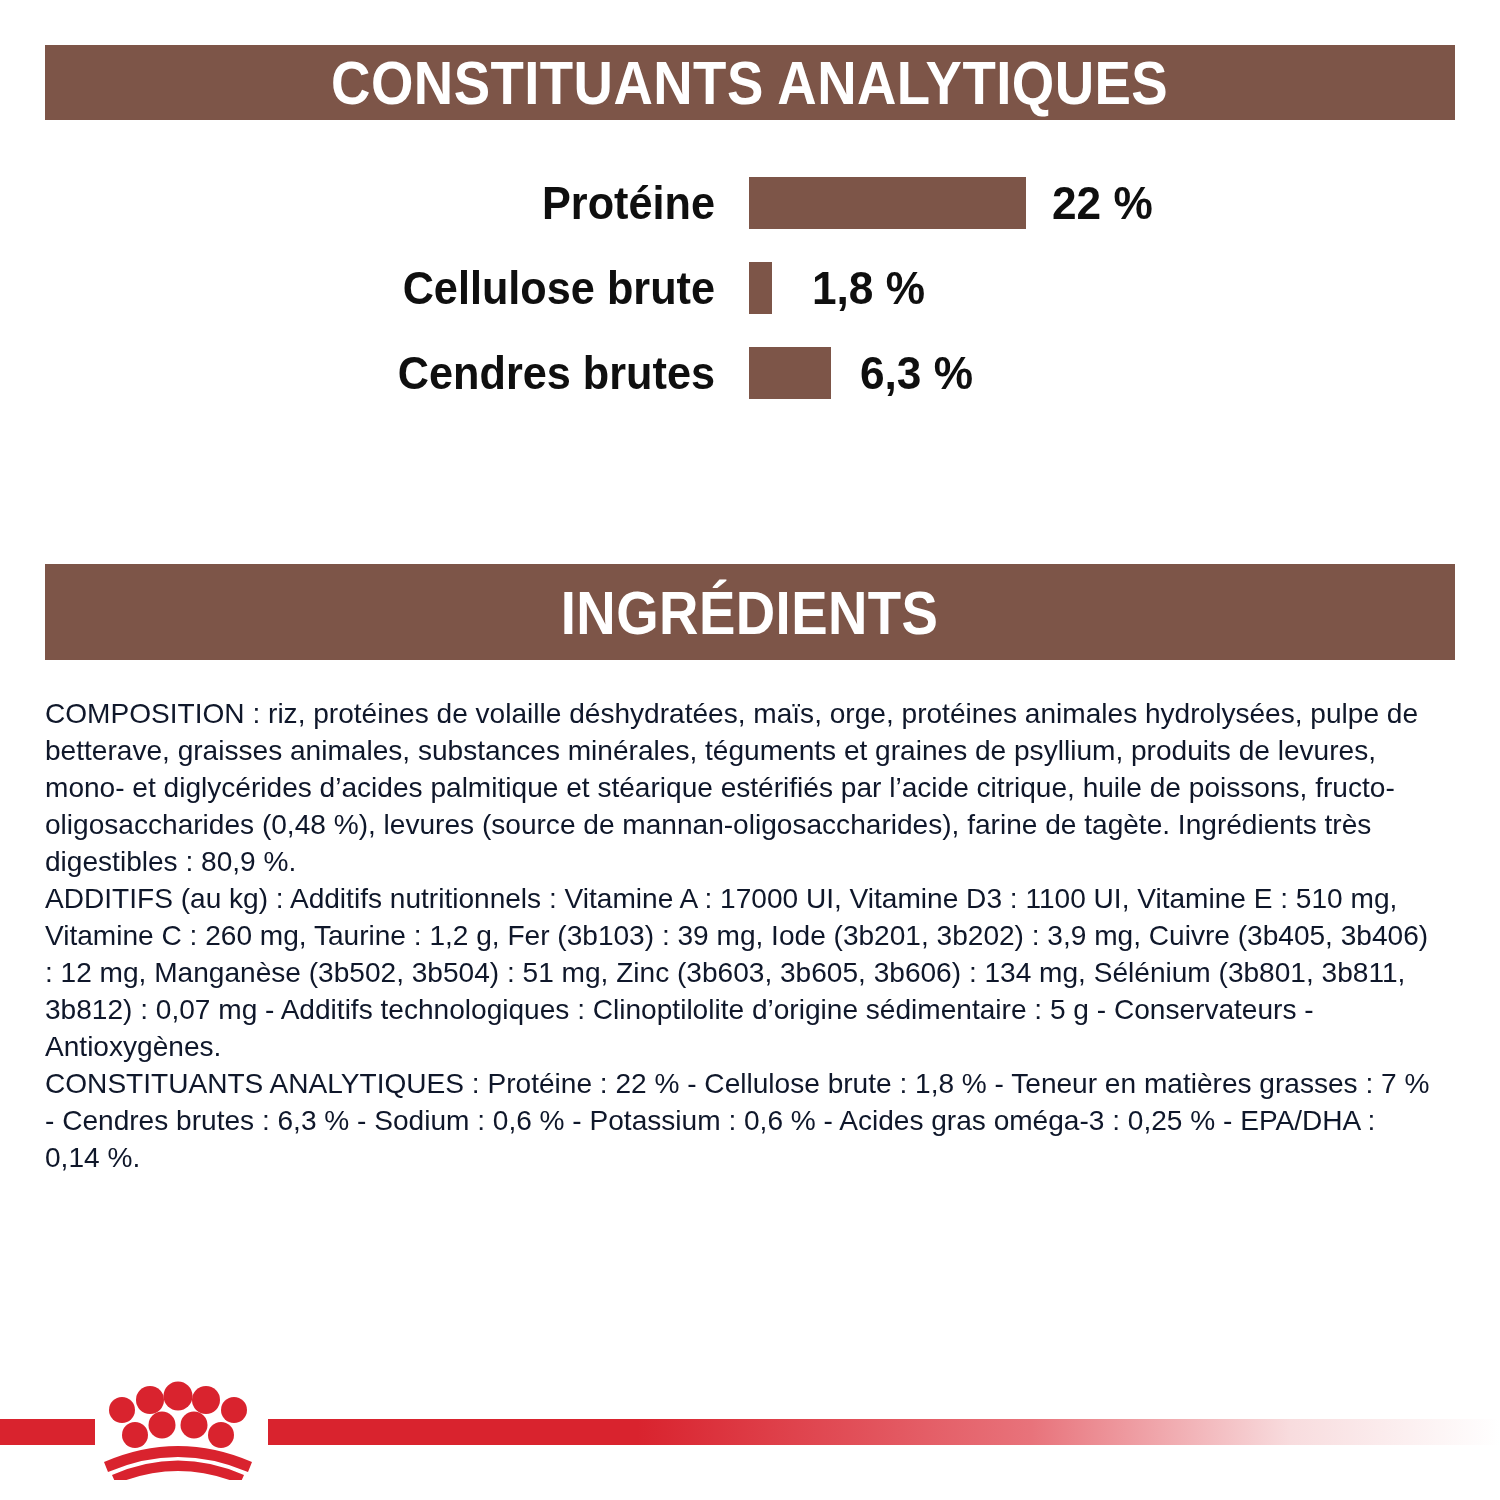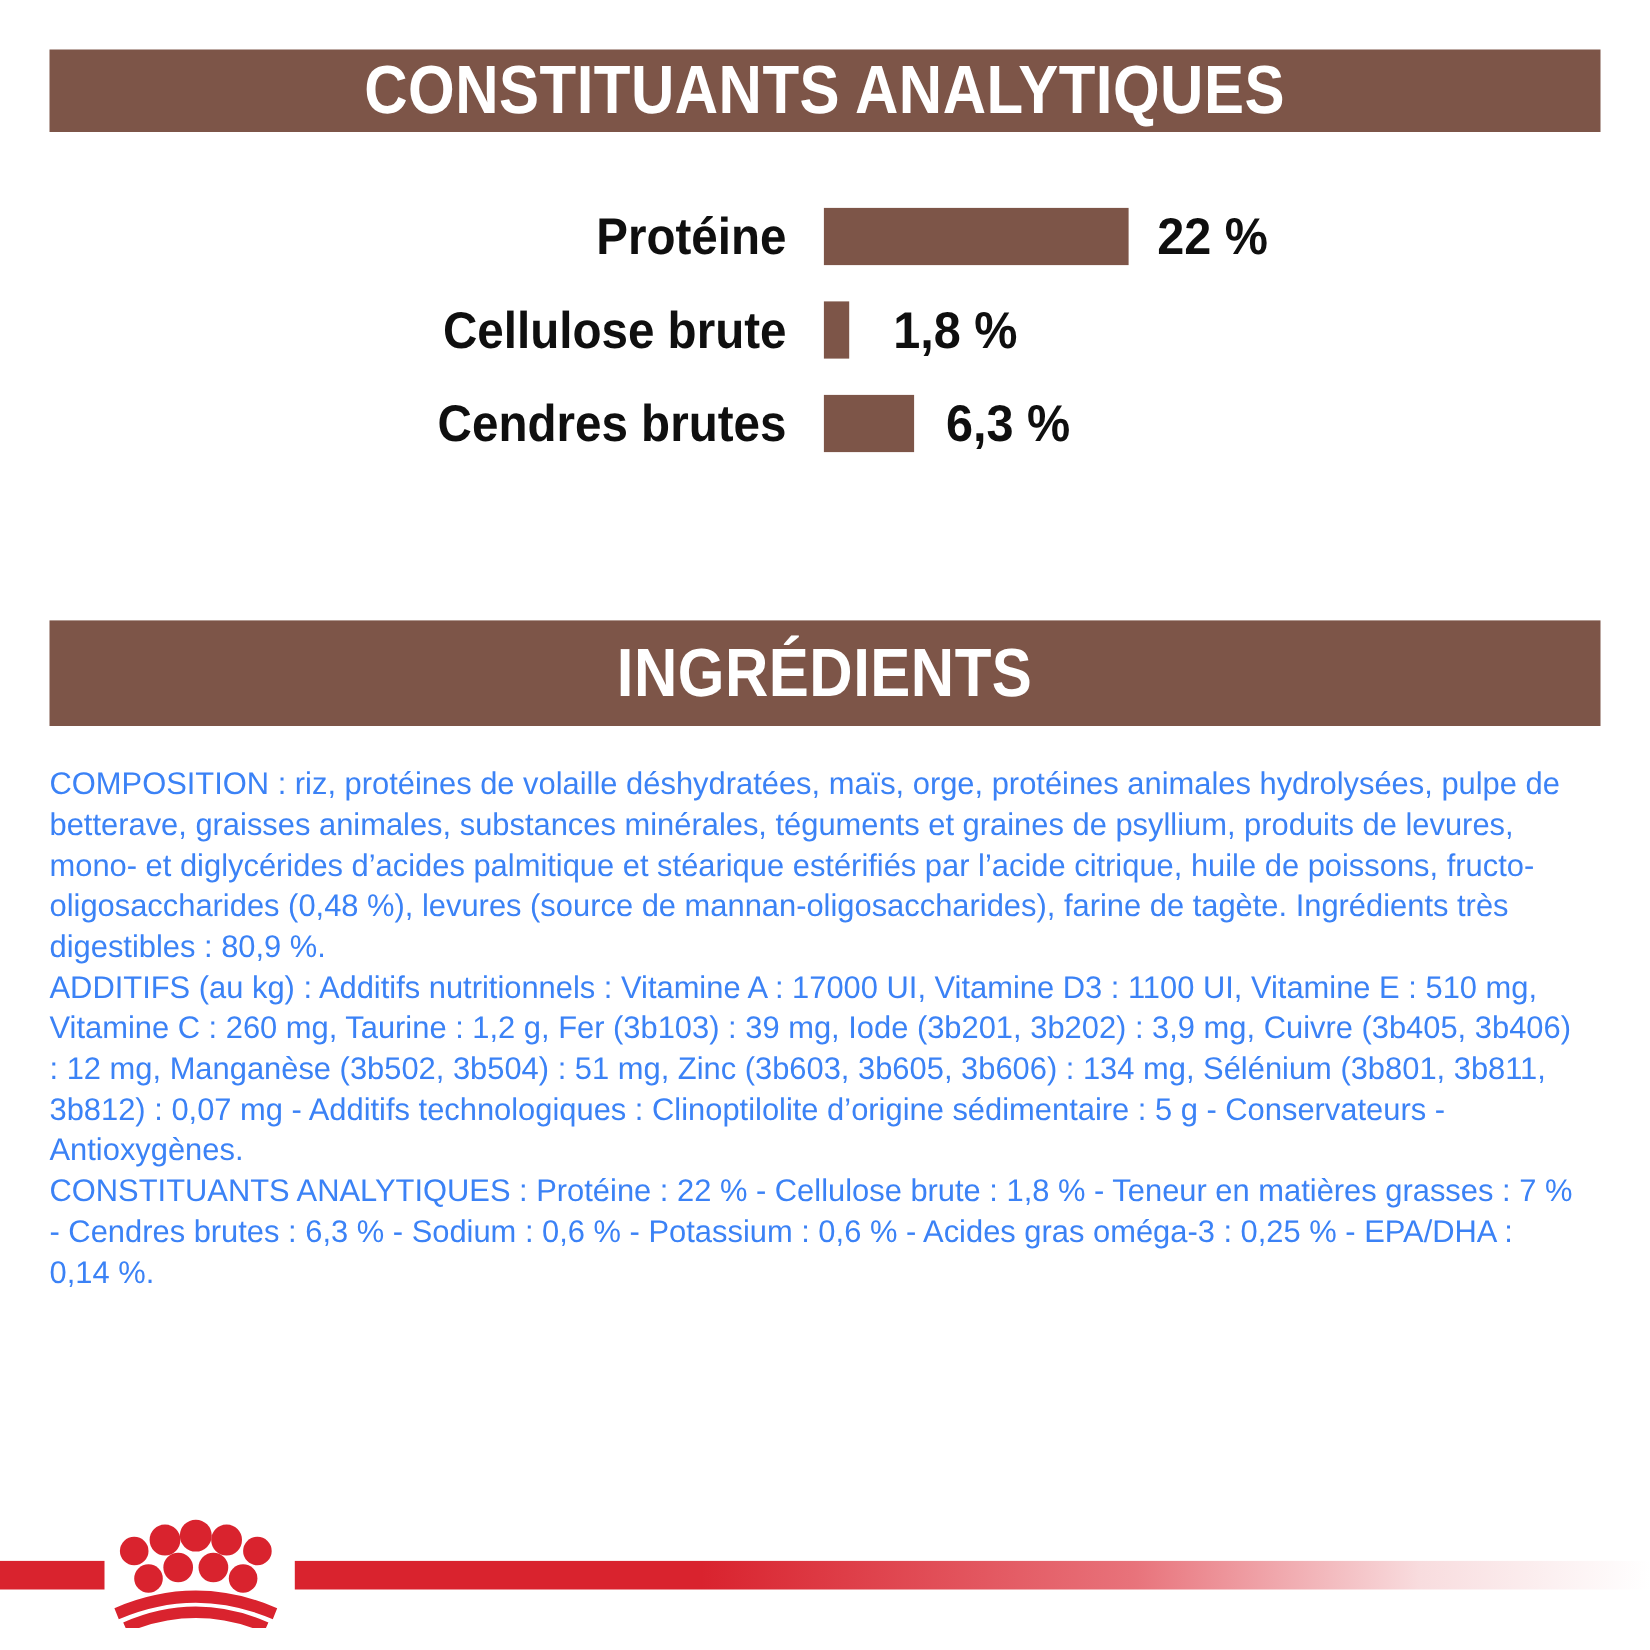--- a/index.html
+++ b/index.html
@@ -40,21 +40,21 @@
   #band-analytical { top: 45px; height: 75px; }
   #band-analytical .band-title { font-size: 62px; }
 
   #band-ingredients { top: 564px; height: 96px; }
   #band-ingredients .band-title { font-size: 62px; }
 
   
   #nutrients {
     position: absolute;
     left: 0;
-    top: 172px;
+    top: 160px;
     width: 1500px;
   }
   .nutrient-row {
     position: relative;
     height: 85px;
     display: flex;
     align-items: center;
   }
   .nutrient-label {
     position: absolute;
@@ -90,21 +90,21 @@
   }
 
   
   #ingredients-body {
     position: absolute;
     left: 45px;
     top: 695px;
     width: 1412px;
     font-size: 28.5px;
     line-height: 37px;
-    color: #3b82f6;
+    color: #0f172a;
     font-family: "Liberation Sans", sans-serif;
   }
   #ingredients-body p {
     margin: 0;
     text-align: left;
     transform: scaleX(0.985);
     transform-origin: left top;
   }
 
   

